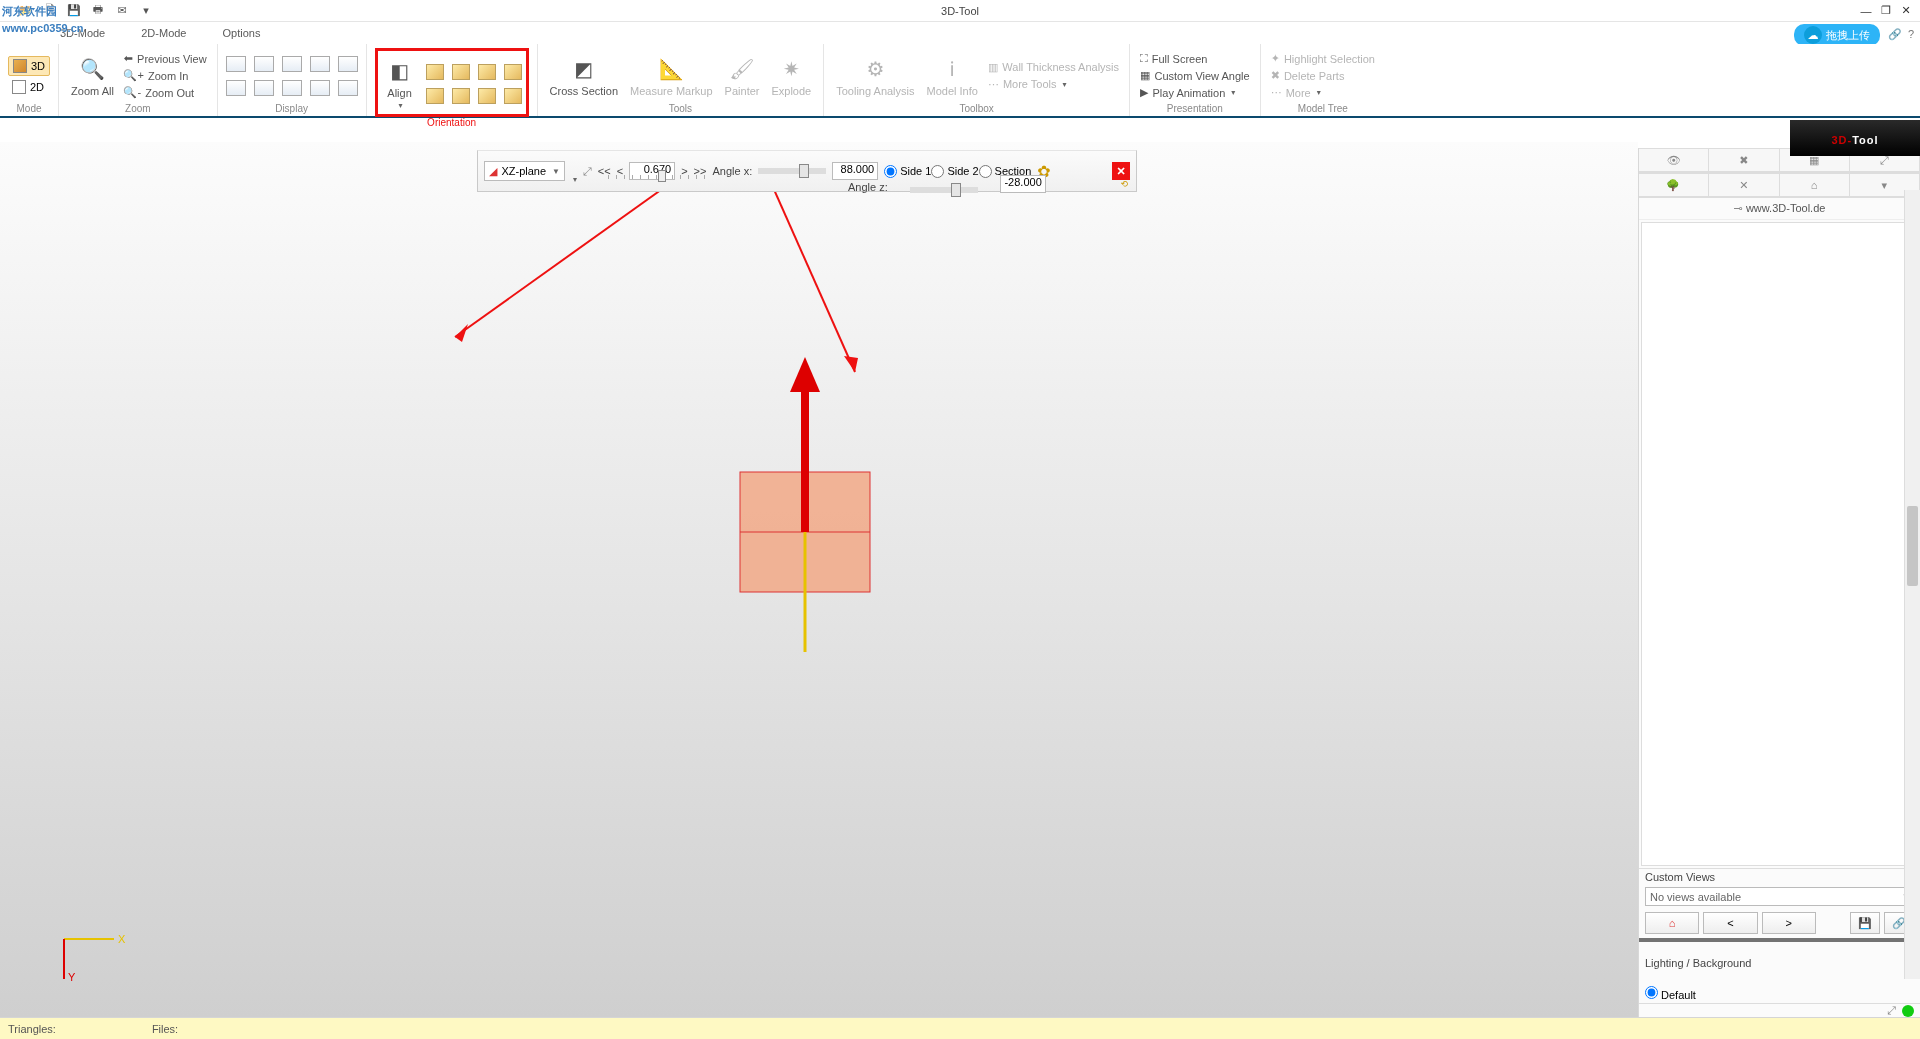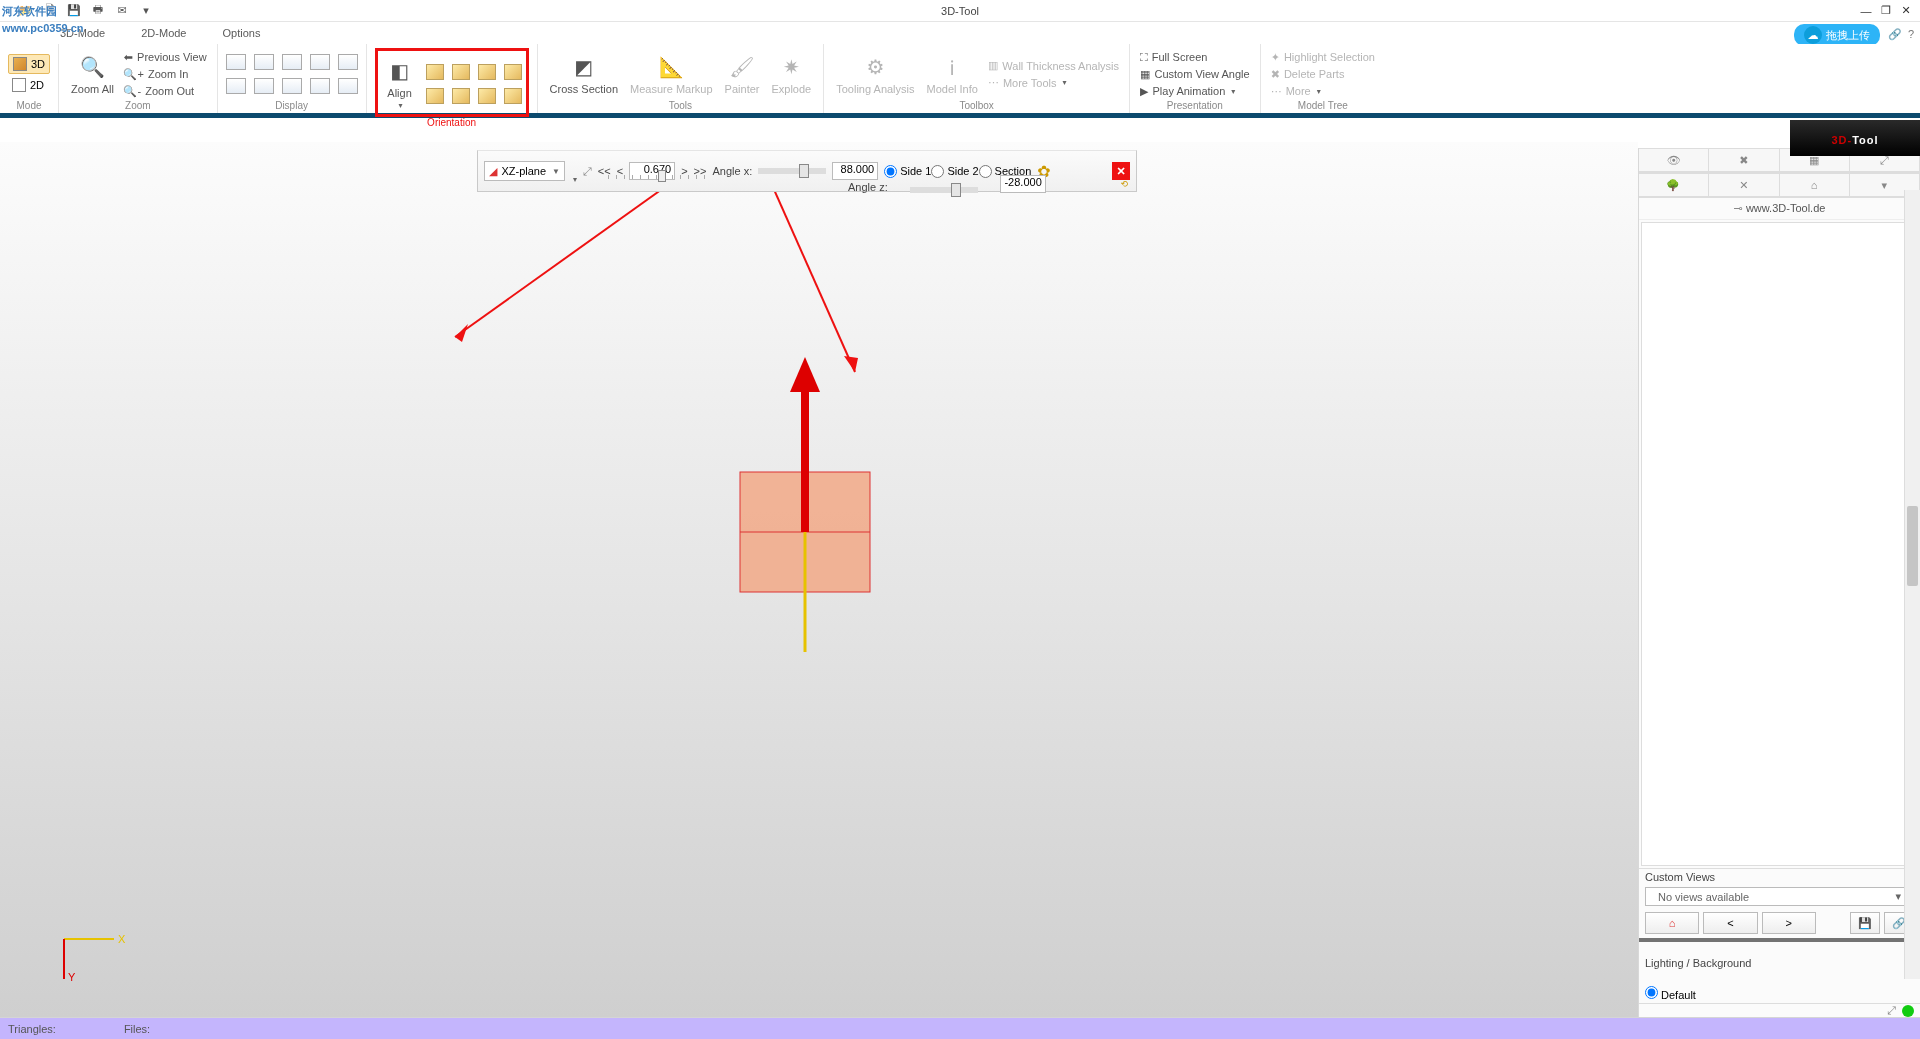--- a/index.html
+++ b/index.html
@@ -8,21 +8,21 @@
 .qat{display:flex;align-items:center;gap:8px;margin-left:18px}
 .qat-btn{width:16px;height:16px;display:flex;align-items:center;justify-content:center;color:#555;cursor:pointer}
 .app-title{position:absolute;left:50%;transform:translateX(-50%);color:#444}
 .win-controls{position:absolute;right:6px;display:flex;gap:4px}
 .win-btn{width:16px;height:16px;cursor:pointer;color:#333;display:flex;align-items:center;justify-content:center;font-family:Arial}
 .ext-badge{position:absolute;right:40px;top:24px;display:flex;align-items:center;gap:4px;background:#2db4f7;color:#fff;padding:2px 10px;border-radius:10px;font-size:11px}
 .ext-badge-icon{width:18px;height:18px;background:#0d9edb;border-radius:9px;display:flex;align-items:center;justify-content:center}
 .help-icons{position:absolute;right:6px;top:28px;display:flex;gap:6px;color:#777}
 .menubar{height:22px;display:flex;align-items:center;gap:24px;padding-left:54px;background:#fff}
 .menu-item{color:#5a5a5a;cursor:pointer;padding:2px 6px}
-.ribbon{height:74px;background:#fff;border-bottom:5px solid #0c4a6e;display:flex;position:relative}
+.ribbon{height:74px;background:#fff;border-bottom:2px solid #0c4a6e;display:flex;position:relative}
 .ribbon-group{border-right:1px solid #e5e5e5;padding:4px 8px 0 8px;display:flex;flex-direction:column;justify-content:space-between;align-items:center}
 .group-label{color:#8a8a8a;font-size:10px;padding-bottom:2px}
 .group-top{display:flex;align-items:center;gap:4px;flex:1}
 .rb-big{display:flex;flex-direction:column;align-items:center;cursor:pointer;padding:2px 4px;color:#555;gap:2px}
 .rb-big.dis{color:#b5b5b5}
 .rb-icon{width:28px;height:28px;display:flex;align-items:center;justify-content:center;font-size:20px}
 .rb-sm{display:flex;align-items:center;gap:4px;cursor:pointer;color:#555;padding:1px 2px}
 .mode-col{display:flex;flex-direction:column;gap:2px}
 .mode-btn{display:flex;align-items:center;gap:4px;padding:2px 4px;cursor:pointer}
 .mode-btn.active{background:#fde8b6;border:1px solid #e5b95e;border-radius:2px}
@@ -46,29 +46,29 @@
 .axis-gizmo{position:absolute;left:44px;bottom:28px}
 .right-panel{position:absolute;right:0;top:148px;width:282px;bottom:22px;background:#fbfbfb;border-left:1px solid #d8d8d8;display:flex;flex-direction:column}
 .rp-header{height:36px;background:linear-gradient(#2a2a2a,#000);display:flex;align-items:center;justify-content:center}
 .rp-logo{color:#fff;font-weight:bold;font-size:18px;letter-spacing:1px}
 .rp-logo .d3{color:#c00}
 .rp-toolbar{display:flex;gap:0;border-bottom:1px solid #ddd}
 .rp-tb-btn{flex:1;height:24px;border:1px solid #ddd;border-left:none;background:#f7f7f7;display:flex;align-items:center;justify-content:center;color:#888;cursor:pointer}
 .rp-url{text-align:center;padding:4px;color:#555;border-bottom:1px solid #eee}
 .rp-tree{flex:1;background:#fff;border:1px solid #ddd;margin:2px}
 .rp-cv-hdr{padding:2px 6px;color:#444;border-top:1px solid #ddd}
-.rp-cv-sel{border:1px solid #bbb;background:#fff;padding:2px 12px;margin:2px 6px;display:flex;justify-content:space-between;align-items:center;color:#666}
+.rp-cv-sel{border:1px solid #bbb;background:#fff;padding:2px 4px;margin:2px 6px;display:flex;justify-content:space-between;align-items:center;color:#666}
 .rp-cv-btns{display:flex;gap:4px;padding:4px 6px}
 .rp-cv-btn{flex:1;height:22px;border:1px solid #bbb;background:linear-gradient(#fff,#eee);display:flex;align-items:center;justify-content:center;cursor:pointer}
 .rp-lb-hdr{padding:15px 6px;color:#444;border-top:4px solid #737373}
 .rp-lb{display:flex;padding:4px 6px;gap:12px;align-items:center}
 .light-sphere{width:32px;height:32px;border-radius:16px;background:radial-gradient(circle at 35% 30%,#fff,#aaa 45%,#555);border:1px solid #888}
 .bg-col{display:flex;flex-direction:column;align-items:center;gap:2px;margin-left:auto;margin-right:18px}
 .bg-sq{width:14px;height:14px;border:1px solid #888;background:#fff}
-.statusbar{position:absolute;left:0;right:0;bottom:0;height:22px;background:#c4b5fd;border-top:1px solid #d5d5d5;display:flex;align-items:center;padding:0 8px;gap:68px;color:#555}
+.statusbar{position:absolute;left:0;right:0;bottom:0;height:22px;background:#fef9c3;border-top:1px solid #d5d5d5;display:flex;align-items:center;padding:0 8px;gap:96px;color:#555}
 .green-dot{width:12px;height:12px;background:#1c1;border-radius:6px}
 .watermark{position:absolute;left:2px;top:2px;color:#3a7ebf;font-size:14px;font-weight:bold;z-index:5;text-shadow:0 0 2px rgba(255,255,255,.8)}
 .scrollbar-v{position:absolute;right:0;top:190px;bottom:60px;width:16px;background:#f0f0f0;border-left:1px solid #ddd}
 .scrollbar-v::after{content:"";position:absolute;left:2px;right:2px;top:40%;height:80px;background:#c5c5c5;border-radius:2px}
 </style>
 </head>
 <body>
 
 <div class="watermark">
   <span>河东软件园</span><br>

